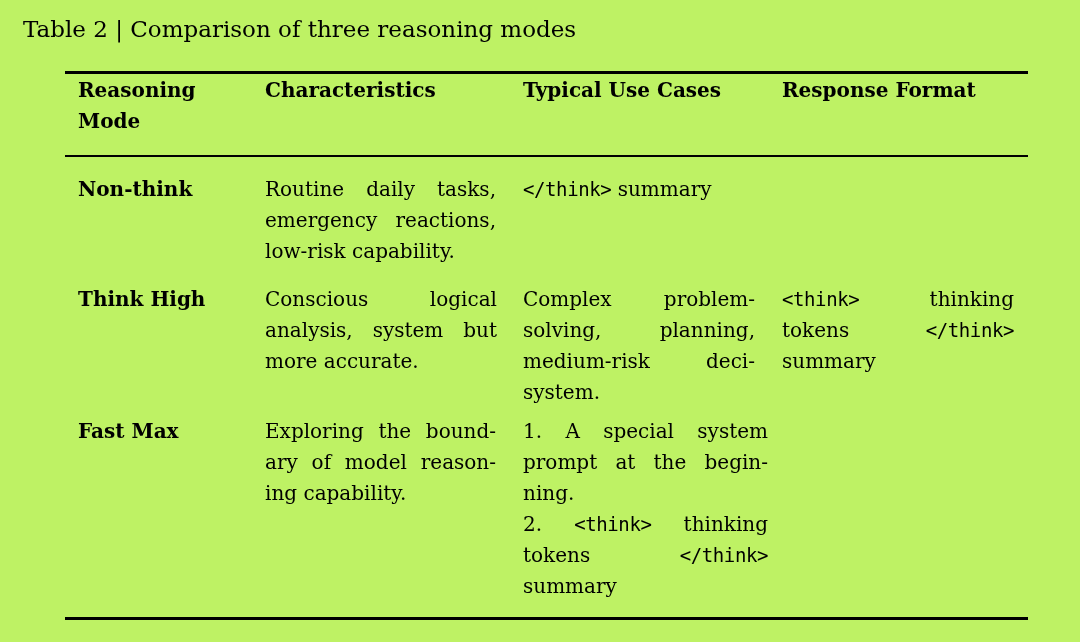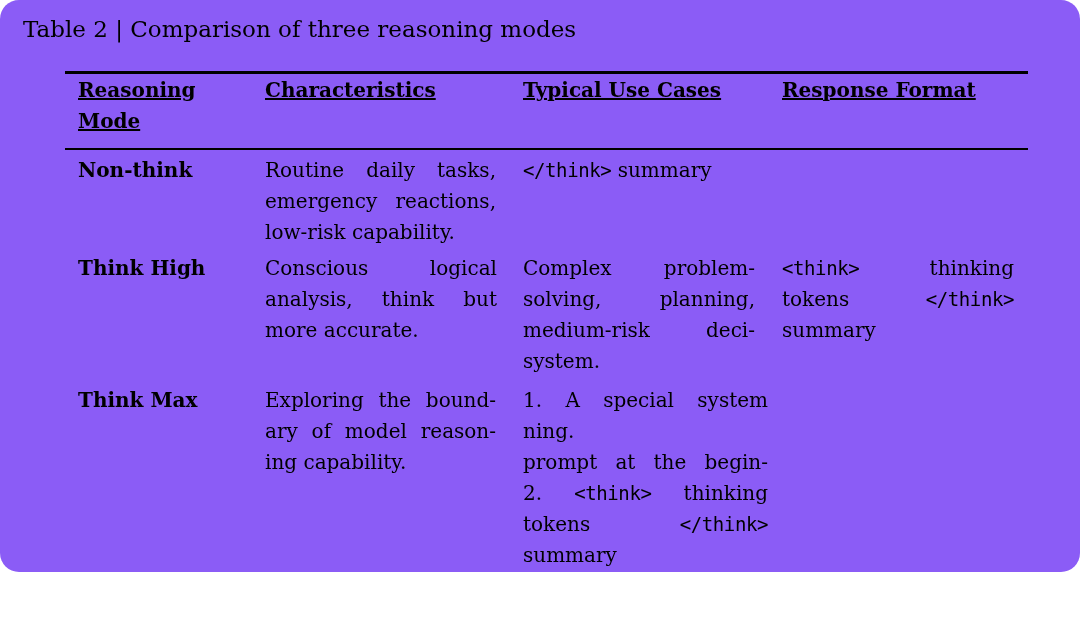--- a/index.html
+++ b/index.html
@@ -3,26 +3,25 @@
 <meta charset="utf-8">
 <style>
   html, body {
     margin: 0;
     padding: 0;
     background: #ffffff;
   }
   #page {
     position: relative;
     width: 1080px;
-    height: 572px;
-    background: #8b5cf6;
+    height: 642px;
+    background: #bef264;
     color: #000000;
     font-family: "DejaVu Serif", serif;
     overflow: hidden;
-    border-radius: 19px;
   }
   #caption {
     position: absolute;
     left: 23px;
     top: 14px;
     font-size: 23px;
     line-height: 30px;
     white-space: nowrap;
   }
   #table {
@@ -35,27 +34,26 @@
     border-bottom: 3px solid #000000;
   }
   .grid-row {
     display: grid;
     grid-template-columns: 187px 258px 259px 246px;
     padding-left: 13px;
     box-sizing: border-box;
   }
   #header-row {
     padding-top: 1px;
-    padding-bottom: 11px;
+    padding-bottom: 18px;
     border-bottom: 2px solid #000000;
     font-weight: bold;
-    text-decoration: underline;
   }
   #body { padding-bottom: 15px; }
-  .body-row { padding-top: 5px; }
+  .body-row { padding-top: 17px; }
   .body-row:nth-child(3) { padding-top: 8px; }
   .cell { box-sizing: border-box; }
   .cell.c1 { padding-right: 10px; }
   .cell.c2 { padding-right: 26px; }
   .cell.c3 { padding-right: 27px; }
   .cell.c4 { padding-right: 14px; }
   .line {
     font-size: 20px;
     line-height: 31px;
   }
@@ -110,21 +108,21 @@
             </div>
           </div>
         </div>
         <div class="grid-row body-row">
           <div class="cell c1">
             <div class="line mode-label">Think High</div>
           </div>
           <div class="cell c2">
             <div class="para">
               <div class="line j">Conscious logical</div>
-              <div class="line j">analysis, think but</div>
+              <div class="line j">analysis, system but</div>
               <div class="line">more accurate.</div>
             </div>
           </div>
           <div class="cell c3">
             <div class="para">
               <div class="line j">Complex problem-</div>
               <div class="line j">solving, planning,</div>
               <div class="line j">medium-risk deci-</div>
               <div class="line">system.</div>
             </div>
@@ -132,34 +130,34 @@
           <div class="cell c4">
             <div class="para">
               <div class="line j"><span class="code">&lt;think&gt;</span> thinking</div>
               <div class="line j">tokens <span class="code">&lt;/think&gt;</span></div>
               <div class="line">summary</div>
             </div>
           </div>
         </div>
         <div class="grid-row body-row">
           <div class="cell c1">
-            <div class="line mode-label">Think Max</div>
+            <div class="line mode-label">Fast Max</div>
           </div>
           <div class="cell c3">
             <div class="para">
               <div class="line j">Exploring the bound-</div>
               <div class="line j">ary of model reason-</div>
               <div class="line">ing capability.</div>
             </div>
           </div>
           <div class="cell c4">
             <div class="para">
               <div class="line j">1. A special system</div>
+              <div class="line j">prompt at the begin-</div>
               <div class="line">ning.</div>
-              <div class="line j">prompt at the begin-</div>
             </div>
             <div class="para">
               <div class="line j">2. <span class="code">&lt;think&gt;</span> thinking</div>
               <div class="line j">tokens <span class="code">&lt;/think&gt;</span></div>
               <div class="line">summary</div>
             </div>
           </div>
         </div>
       </div>
   </div>

